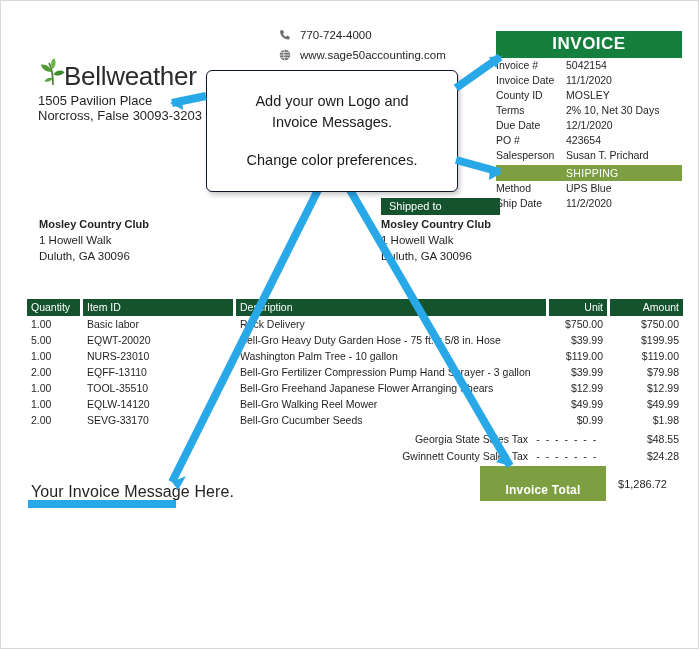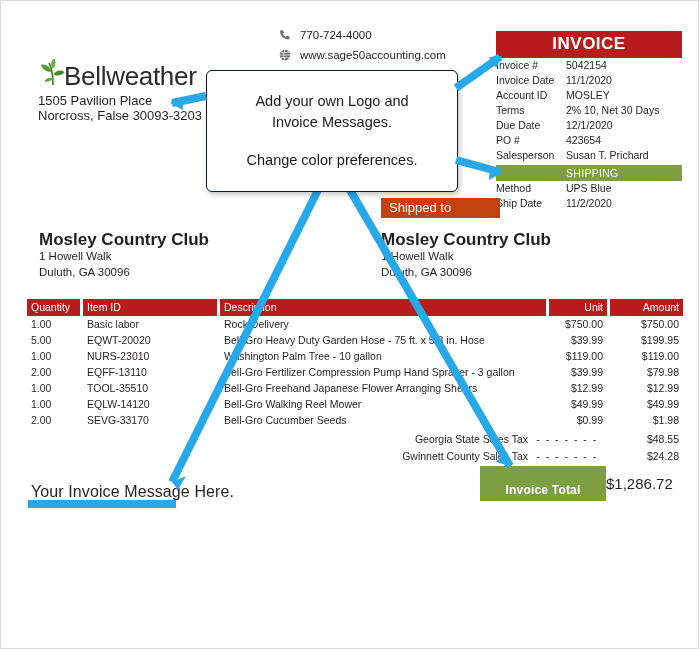--- a/index.html
+++ b/index.html
@@ -25,68 +25,68 @@
   
   .logo-wrap{position:absolute;left:38px;top:58px;}
   .logo-line{display:flex;align-items:flex-end;}
   .leaf{width:30px;height:30px;margin-right:-4px;margin-bottom:1px;}
   .brand{font-size:26px;letter-spacing:-0.3px;color:#2b2b2b;line-height:26px;text-align:center;}
   .addr{font-size:13px;line-height:15px;color:#231f20;margin-top:4px;}
 
   
   .inv-block{position:absolute;left:496px;top:31px;width:186px;}
   .inv-title{
-    background:#b91c1c;color:#ffffff;text-align:center;
+    background:#15803d;color:#ffffff;text-align:center;
     font-size:17px;font-weight:bold;letter-spacing:.5px;
     padding:3px 0 4px 0;
   }
   .kv{display:flex;font-size:10.5px;line-height:15px;}
   .kv .k{width:70px;color:#231f20;}
   .kv .v{flex:1;color:#231f20;}
   .ship-title{
     background:#7e9f41;color:#ffffff;font-size:10.5px;
     padding:2px 0 2px 70px;margin-top:2px;letter-spacing:.3px;
   }
 
   
   .bill{position:absolute;left:39px;top:216px;}
   .shipto-tag{
     position:absolute;left:381px;top:198px;width:119px;
-    background:#c2410c;color:#ffffff;font-size:13px;
+    background:#14532d;color:#ffffff;font-size:11px;
     padding:2px 0 3px 8px;box-sizing:border-box;
   }
   .shipaddr{position:absolute;left:381px;top:216px;}
-  .who{font-size:17px;font-weight:bold;line-height:16px;margin-top:16px;}
+  .who{font-size:11px;font-weight:bold;line-height:16px;}
   .aline{font-size:11.5px;line-height:16px;}
 
   
   .tbl{position:absolute;left:27px;top:299px;width:656px;}
   .thead{display:flex;font-size:10.5px;color:#ffffff;}
-  .thead > div{background:#b91c1c;padding:2px 4px 3px 4px;box-sizing:border-box;height:17px;}
+  .thead > div{background:#14532d;padding:2px 4px 3px 4px;box-sizing:border-box;height:17px;}
   .c-qty{width:53px;text-align:left;}
-  .c-item{width:134px;margin-left:3px;}
+  .c-item{width:150px;margin-left:3px;}
   .c-desc{flex:1;margin-left:3px;}
   .c-unit{width:58px;margin-left:3px;text-align:right;}
   .c-amt{width:73px;margin-left:3px;text-align:right;}
   .trow{display:flex;font-size:10.5px;line-height:16px;color:#231f20;}
   .trow > div{padding:0 4px;box-sizing:border-box;}
   .trow .c-qty{text-align:left;}
 
   
   .tax{position:absolute;width:656px;left:27px;font-size:10.5px;line-height:16px;color:#231f20;}
   .tax .row{display:flex;justify-content:flex-end;align-items:center;}
   .tax .lbl{text-align:right;}
   .tax .dots{width:78px;text-align:center;letter-spacing:1.5px;color:#231f20;}
   .tax .amt{width:73px;text-align:right;padding-right:4px;}
   .total-row{position:absolute;left:27px;width:656px;display:flex;justify-content:flex-end;align-items:center;}
   .total-tag{
     background:#7e9f41;color:#ffffff;font-size:12px;font-weight:bold;
     width:126px;text-align:center;padding:17px 0 4px 0;letter-spacing:.2px;
   }
-  .total-amt{width:73px;text-align:left;font-size:15px;padding-right:4px;}
+  .total-amt{width:73px;text-align:center;font-size:11px;padding-right:4px;}
 
   
   .msg{position:absolute;left:31px;top:483px;font-size:16px;color:#231f20;letter-spacing:.1px;}
 
   
   .callout{
     position:absolute;left:206px;top:70px;width:250px;height:120px;
     background:#ffffff;border:1px solid #0f172a;border-radius:6px;
     box-shadow:2px 3px 5px rgba(0,0,0,.22);
     display:flex;flex-direction:column;align-items:center;justify-content:center;
@@ -149,21 +149,21 @@
 
     <div class="kv">
       <span class="k">Invoice #</span>
       <span class="v">5042154</span>
     </div>
     <div class="kv">
       <span class="k">Invoice Date</span>
       <span class="v">11/1/2020</span>
     </div>
     <div class="kv">
-      <span class="k">Account ID</span>
+      <span class="k">County ID</span>
       <span class="v">MOSLEY</span>
     </div>
     <div class="kv">
       <span class="k">Terms</span>
       <span class="v">2% 10, Net 30 Days</span>
     </div>
     <div class="kv">
       <span class="k">Due Date</span>
       <span class="v">12/1/2020</span>
     </div>

